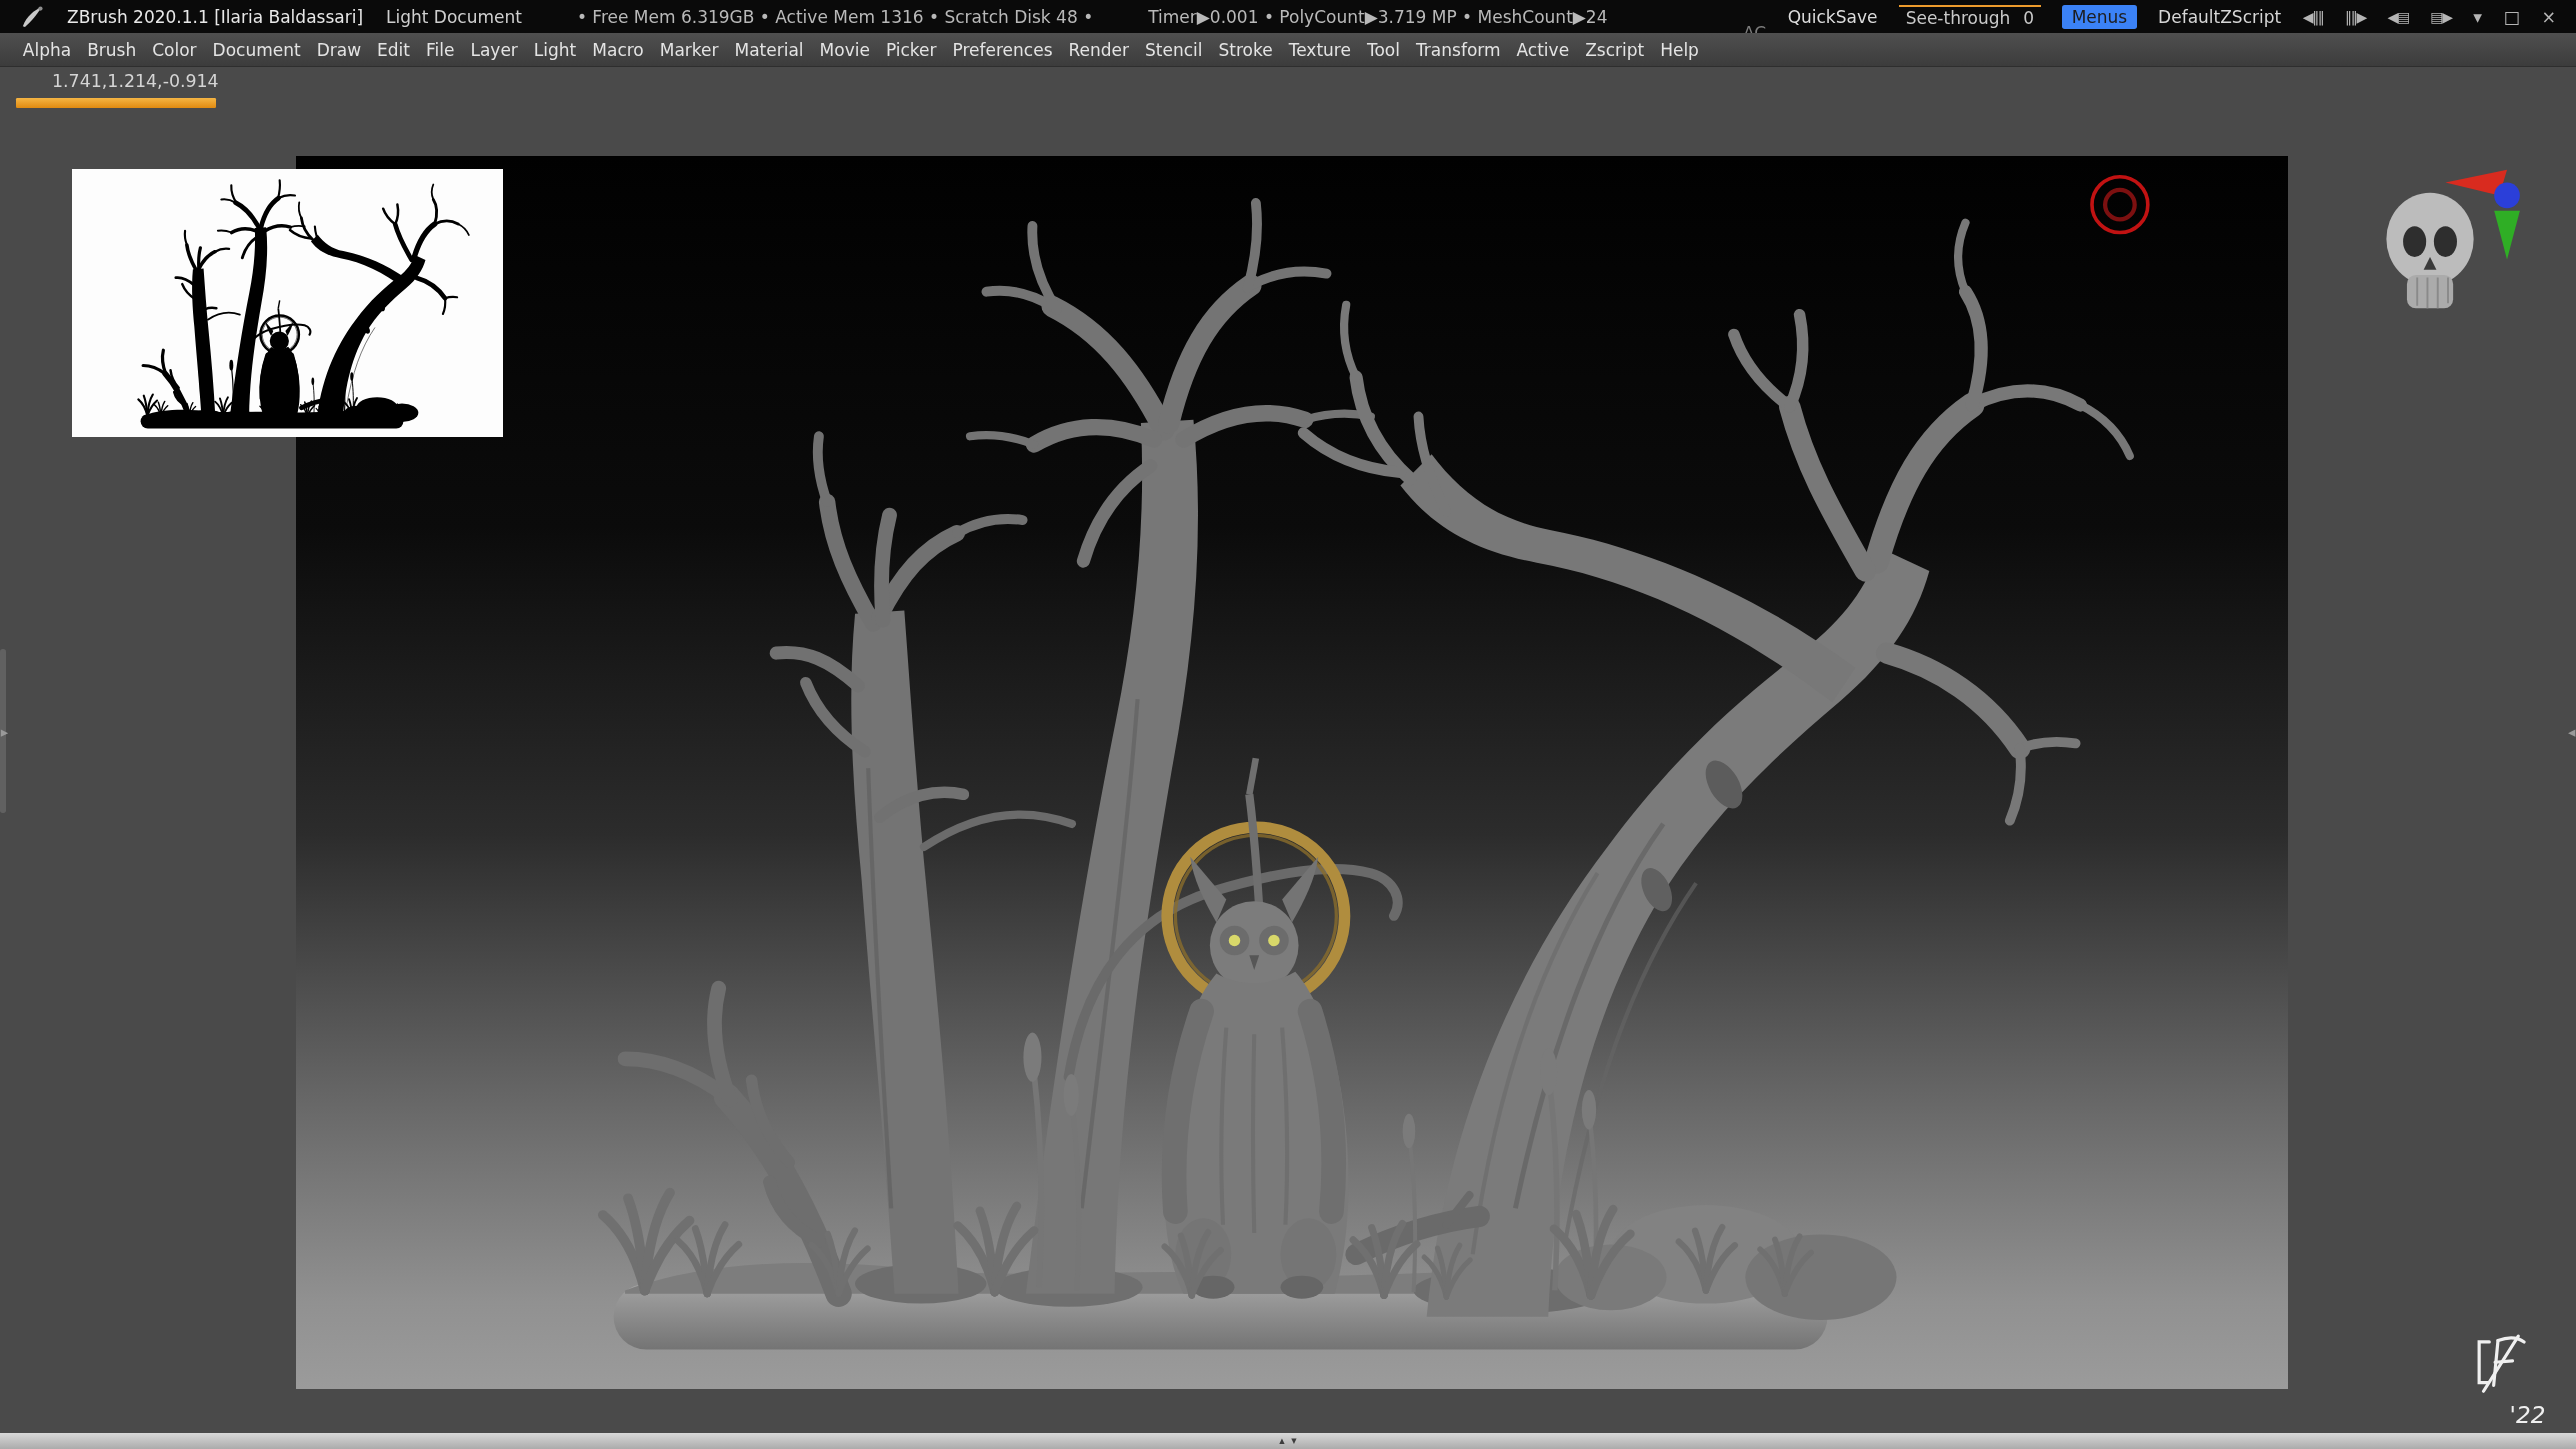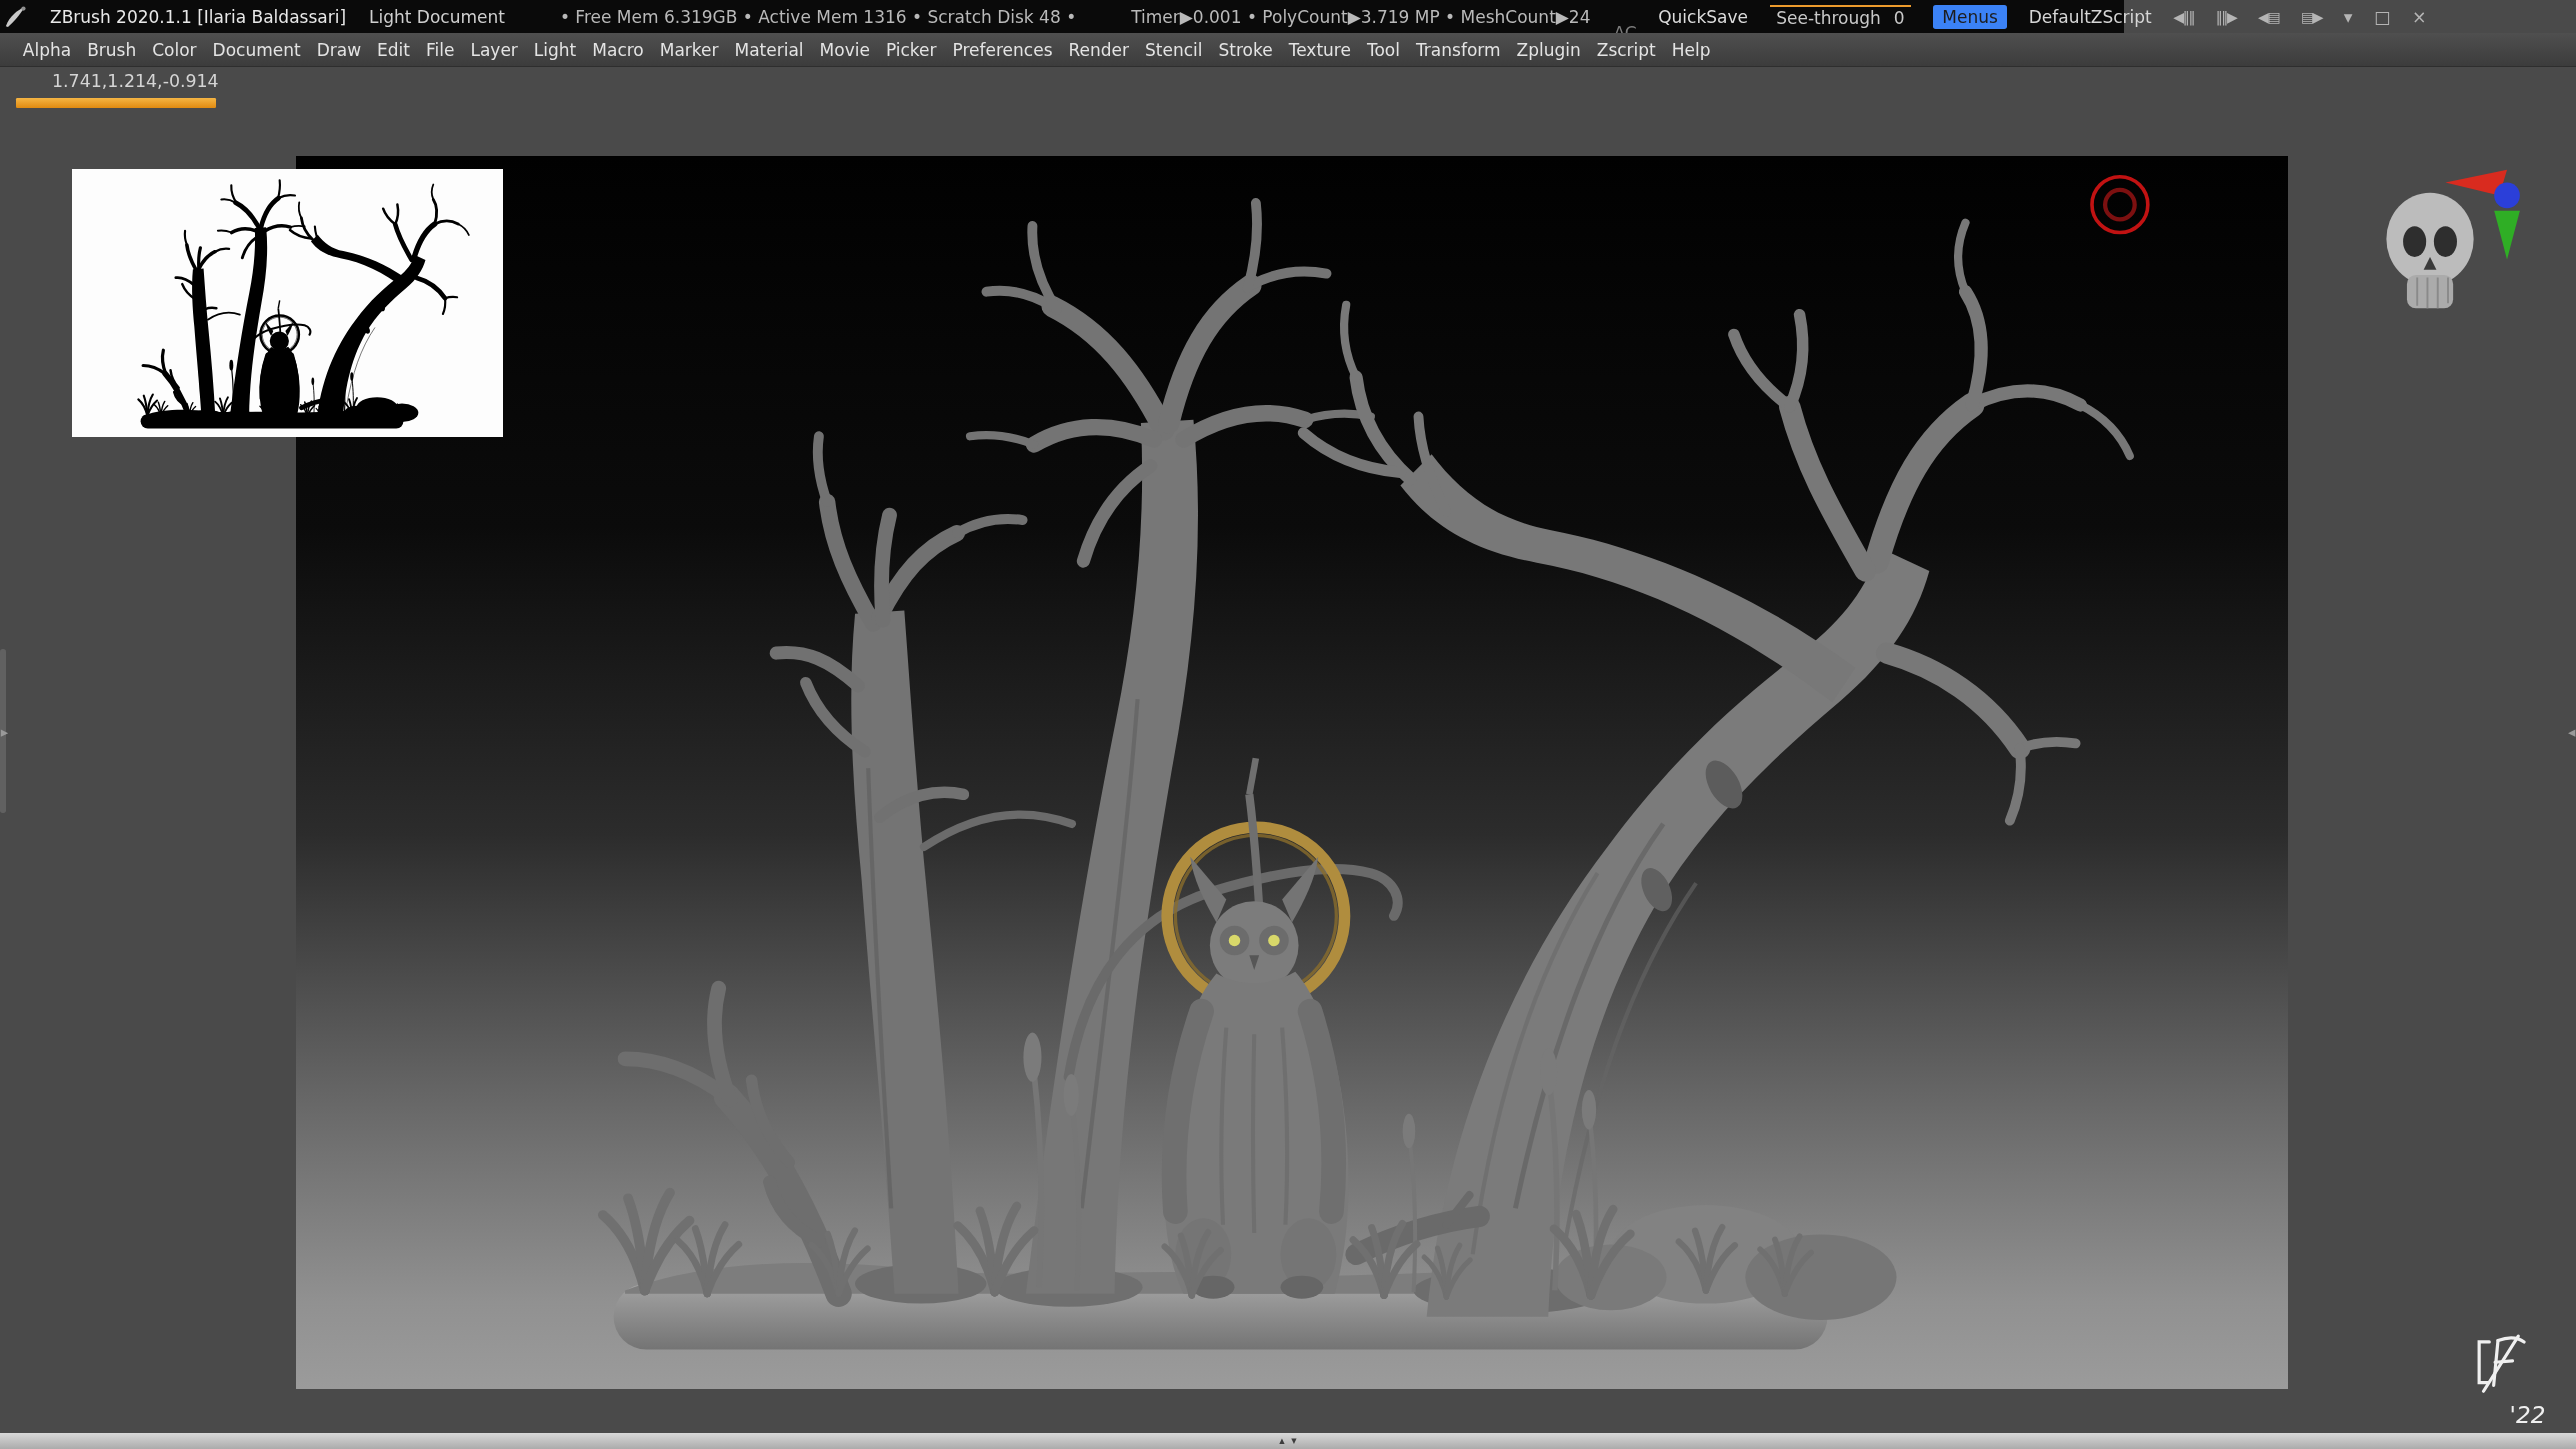--- a/index.html
+++ b/index.html
@@ -4,23 +4,23 @@
 <style>
   html,body{margin:0;padding:0;}
   body{
     width:2576px;height:1449px;position:relative;overflow:hidden;
     background:#4a4a4a;
     font-family:"DejaVu Sans","Liberation Sans",sans-serif;
     color:#d6d6d6;
   }
   
   .titlebar{
-    position:absolute;left:0;top:0;width:2124px;height:33px;
+    position:absolute;left:0;top:0;width:2576px;height:33px;
     background:#0a0a0a;display:flex;align-items:center;
-    padding:0 3px;box-sizing:border-box;gap:23px;font-size:17px;color:#c9c9c9;
+    padding:0 20px;box-sizing:border-box;gap:23px;font-size:17px;color:#c9c9c9;
     white-space:nowrap;
   }
   .titlebar .logo{width:24px;height:24px;flex:0 0 auto;}
   .app-title{color:#e8e8e8;}
   .doc-name{color:#cfcfcf;}
   .stats{color:#b9b9b9;margin-left:32px;}
   .tb-right{margin-left:auto;display:flex;align-items:center;gap:21.5px;}
   .ac{color:#7d7d7d;margin-top:32px;}
   .qs{color:#dcdcdc;cursor:pointer;}
   .seethrough{border-top:2.7px solid #ed9b2d;padding:1.3px 6.7px 0 6.7px;display:inline-flex;gap:13px;cursor:pointer;}
@@ -119,21 +119,21 @@
   <span class="mi">Material</span>
   <span class="mi">Movie</span>
   <span class="mi">Picker</span>
   <span class="mi">Preferences</span>
   <span class="mi">Render</span>
   <span class="mi">Stencil</span>
   <span class="mi">Stroke</span>
   <span class="mi">Texture</span>
   <span class="mi">Tool</span>
   <span class="mi">Transform</span>
-  <span class="mi">Zplugin</span>
+  <span class="mi">Active</span>
   <span class="mi">Zscript</span>
   <span class="mi">Help</span>
 </div>
 
 <div class="coords">1.741,1.214,-0.914</div>
 <div class="progressbar"></div>
 
 <div class="canvas">
   <svg class="scene" viewBox="0 0 1212 750">
     <defs>

